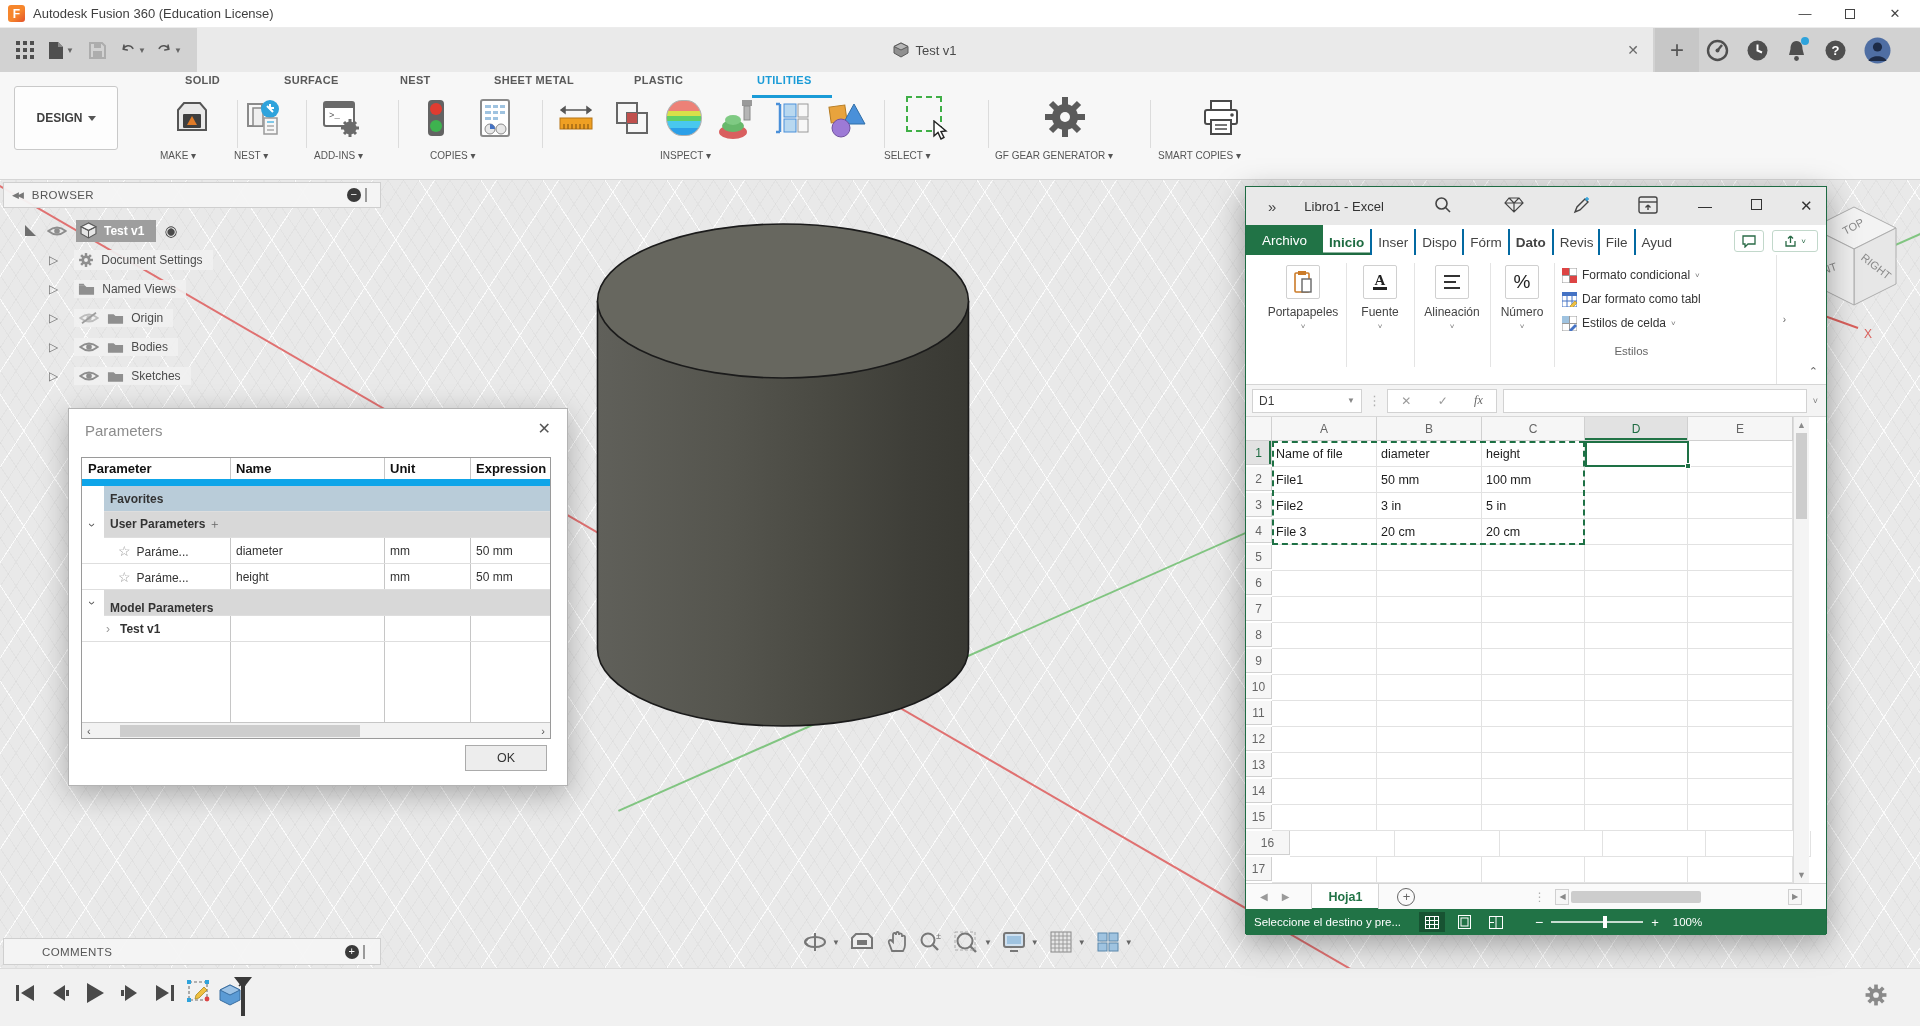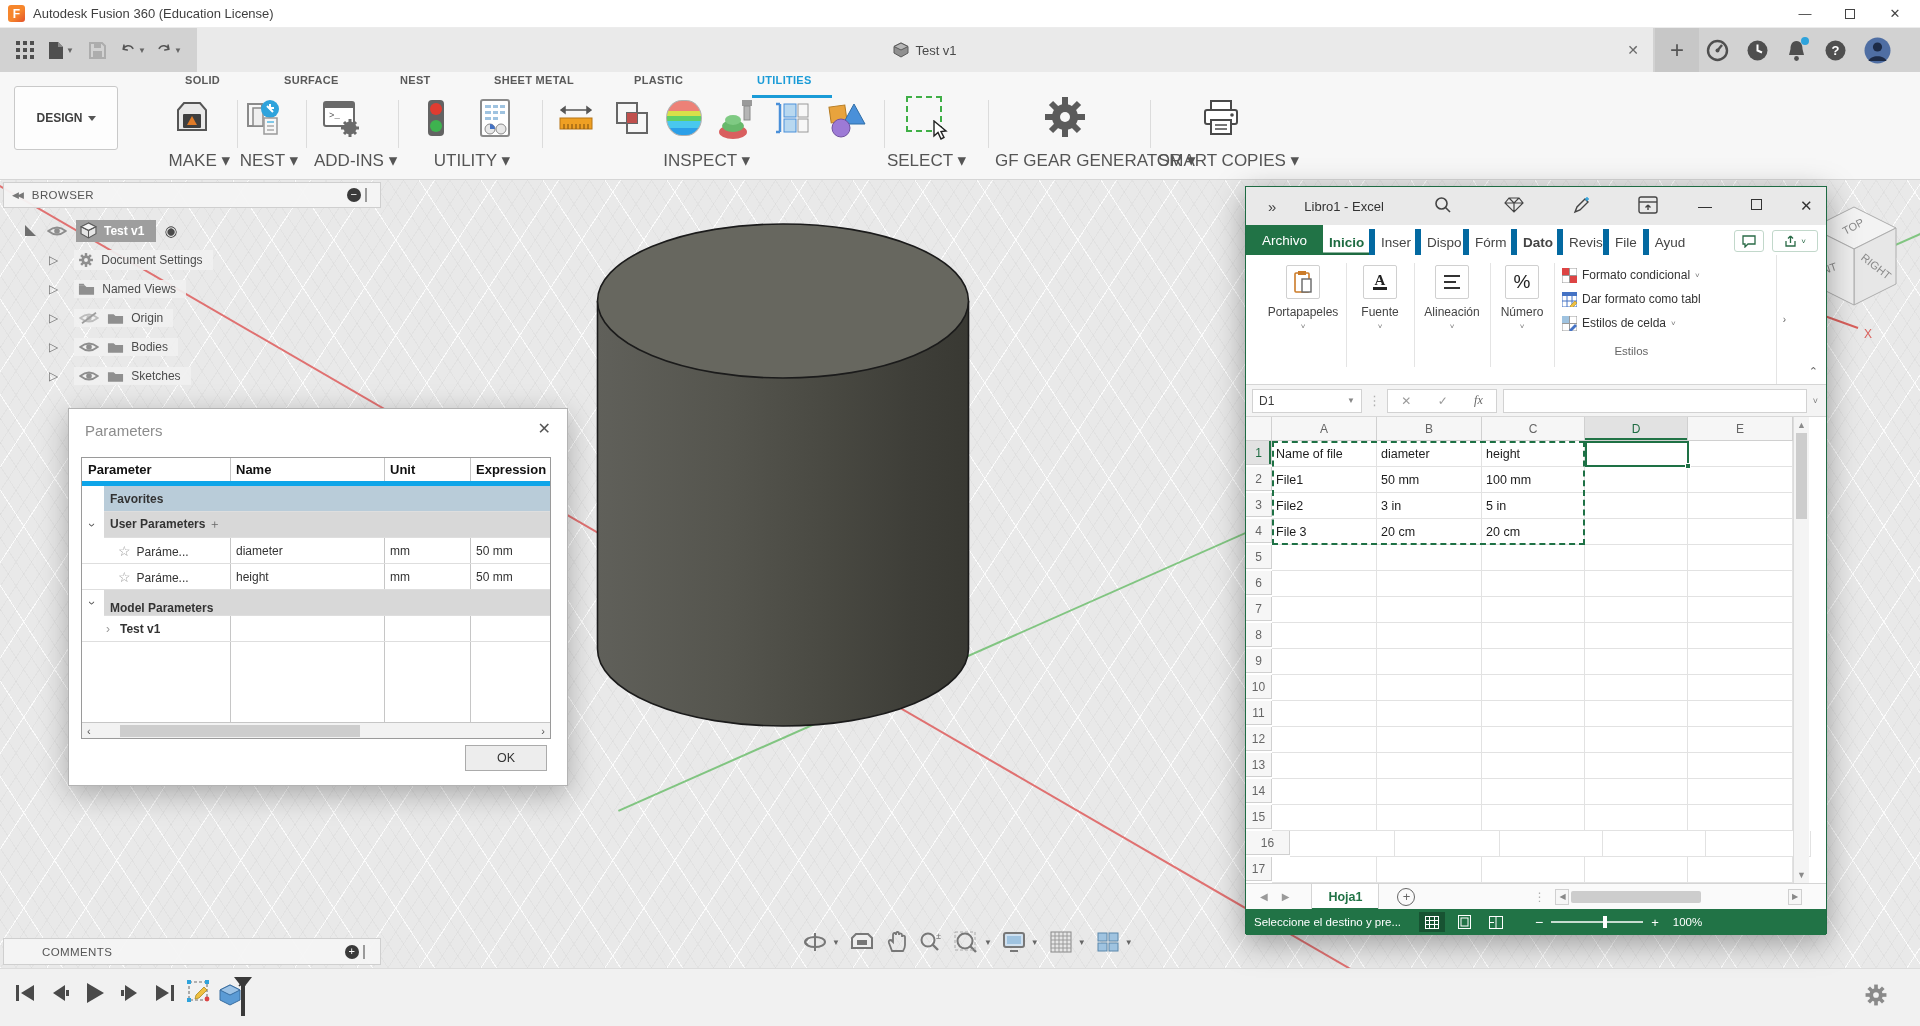--- a/index.html
+++ b/index.html
@@ -23,21 +23,21 @@
   #newtab { position:absolute; left:1655px; top:0; width:44px; height:44px; background:#c7c7c7; color:#555; font-size:24px; display:flex; align-items:center; justify-content:center; }
   .tr-ic { width:26px; height:26px; display:flex; align-items:center; justify-content:center; }
   .carat { font-size:8px; color:#666; margin-left:2px; }
 
   
   #ribbon { position:absolute; left:0; top:72px; width:1920px; height:108px; background:#f7f7f7; border-bottom:1px solid #d6d6d6; }
   #design-btn { position:absolute; left:14px; top:14px; width:104px; height:64px; background:#fdfdfd; border:1px solid #c9c9c9; border-radius:3px; display:flex; align-items:center; justify-content:center; font-size:12px; font-weight:bold; color:#3f3f3f; gap:5px; }
   .rtab { position:absolute; top:2px; font-size:11px; font-weight:bold; color:#5a5a5a; letter-spacing:.3px; }
   .rtab.active { color:#1a9bd7; }
   #tab-underline { position:absolute; left:752px; top:23px; width:80px; height:3px; background:#1a9bd7; }
-  .tgroup-label { position:absolute; top:78px; font-size:17px; color:#555; text-align:right; white-space:nowrap; }
+  .tgroup-label { position:absolute; top:78px; font-size:10px; color:#555; text-align:left; white-space:nowrap; }
   .gdiv { position:absolute; top:28px; width:1px; height:48px; background:#dcdcdc; }
   .tbico { position:absolute; top:26px; }
 
   
   #viewport { position:absolute; left:0; top:180px; width:1920px; height:788px; overflow:hidden;
     background-color:#e9e9e9;
     background-image:
       repeating-linear-gradient(123deg, rgba(255,255,255,.85) 0 1px, transparent 1px 52px),
       repeating-linear-gradient(57deg, rgba(255,255,255,.85) 0 1px, transparent 1px 52px),
       repeating-linear-gradient(123deg, rgba(195,195,195,.18) 0 1px, transparent 1px 13px),
@@ -53,21 +53,21 @@
   #browser { position:absolute; left:3px; top:2px; width:378px; z-index:6; }
   .b-row { display:flex; align-items:center; height:25px; margin-top:4px; font-size:12px; color:#4c4c4c; }
   .pill { background:rgba(240,240,240,.92); padding:2px 10px 2px 4px; display:flex; align-items:center; gap:7px; }
   .arrow-outline { color:#6f6f6f; font-size:12px; }
 
   
   #pdialog { position:absolute; left:68px; top:228px; width:500px; height:378px; background:#fff; border:1px solid #b3b3b3; box-shadow:0 8px 28px rgba(0,0,0,.28); z-index:8; }
   #ptable { position:absolute; left:12px; top:48px; width:470px; height:282px; border:1px solid #9a9a9a; background:#fff; overflow:hidden; }
   .pcol-line { position:absolute; top:0; bottom:16px; width:1px; background:#c6c6c6; }
   .prow { position:absolute; left:0; width:100%; height:26px; display:flex; align-items:center; font-size:12px; color:#333; border-bottom:1px solid #dedede; }
-  .phead { height:28px; font-weight:bold; font-size:13px; color:#111; border-bottom:5px solid #0ea5e9; }
+  .phead { height:28px; font-weight:bold; font-size:13px; color:#111; border-bottom:7px solid #0ea5e9; }
   .pc { padding-left:6px; overflow:hidden; white-space:nowrap; }
   .chev { display:inline-block; transform:rotate(90deg); color:#555; font-size:12px; width:12px; text-align:center; }
   #pscroll { position:absolute; left:0; bottom:0; width:100%; height:16px; background:#f2f2f2; border-top:1px solid #c6c6c6; display:flex; align-items:center; }
   #pthumb { position:absolute; left:38px; width:240px; height:12px; background:#cdcdcd; top:2px; }
   #ok-btn { position:absolute; right:20px; bottom:14px; width:82px; height:26px; background:#ededed; border:1px solid #ababab; font-size:12.5px; color:#333; display:flex; align-items:center; justify-content:center; }
 
   
   #comments { position:absolute; left:3px; top:758px; width:378px; height:45px; z-index:6; }
   #navbar { position:absolute; left:802px; top:744px; height:36px; display:flex; align-items:center; gap:9px; z-index:6; }
   .nav-ic { display:flex; align-items:center; gap:2px; color:#777; }
@@ -77,21 +77,21 @@
 
   
   #bottombar { position:absolute; left:0; top:968px; width:1920px; height:58px; background:#f1f1f1; border-top:1px solid #dcdcdc; }
   .pb { display:flex; align-items:center; gap:14px; position:absolute; left:14px; top:12px; }
   #tl-marker { position:absolute; left:232px; top:6px; }
 
   
   #excel { position:absolute; left:1245px; top:186px; width:582px; height:748px; background:#fff; border:1px solid #1e6b43; box-shadow:0 8px 30px rgba(0,0,0,.35); z-index:20; font-size:12px; }
   #xl-title { position:absolute; left:0; top:0; width:100%; height:38px; background:#e9e9e9; display:flex; align-items:center; }
   #xl-tabs { position:absolute; left:0; top:38px; width:100%; height:30px; background:#fff; display:flex; align-items:flex-end; }
-  .xl-tab { padding:0 6px; height:26px; display:flex; align-items:center; font-size:13.5px; color:#444; border-right:6px solid #0369a1; white-space:nowrap; overflow:hidden; }
+  .xl-tab { padding:0 6px; height:26px; display:flex; align-items:center; font-size:13.5px; color:#444; border-right:2px solid #0369a1; white-space:nowrap; overflow:hidden; }
   .xl-tab.active { color:#1e6b41; font-weight:bold; box-shadow:inset 0 -2.5px 0 #1e6b41; }
   #archivo { height:30px; background:#217346; color:#fff; padding:0 16px; display:flex; align-items:center; font-size:13.5px; }
   #xl-ribbon { position:absolute; left:0; top:68px; width:100%; height:130px; background:#fff; border-bottom:1px solid #d5d5d5; }
   .xlg { position:absolute; top:10px; text-align:center; font-size:12px; color:#444; }
   .xlg .ib { width:34px; height:34px; border:1px solid #d0d0d0; border-radius:2px; margin:0 auto 6px; display:flex; align-items:center; justify-content:center; }
   .xlg .cv { color:#777; font-size:8px; margin-top:3px; }
   .xl-sep { position:absolute; top:8px; height:104px; width:1px; background:#e4e4e4; }
   .stl-item { display:flex; align-items:center; gap:5px; font-size:12px; color:#333; height:24px; white-space:nowrap; overflow:hidden; }
   #xl-formula { position:absolute; left:0; top:198px; width:100%; height:32px; background:#f4f4f4; border-bottom:1px solid #d8d8d8; display:flex; align-items:center; }
   .fbox { background:#fff; border:1px solid #d2d2d2; height:24px; display:flex; align-items:center; }
@@ -283,21 +283,21 @@
             <rect x="15" y="13" width="5" height="3"></rect>
             <rect x="22" y="13" width="5" height="3"></rect>
             <rect x="7" y="19" width="6" height="3"></rect>
             <rect x="15" y="19" width="5" height="3"></rect>
           </g>
           <circle cx="12" cy="31" r="5" fill="#e8e8e8" stroke="#8a8a8a"></circle>
           <path d="M12 26 a5 5 0 0 1 5 5 l-5 0 z" fill="#4472c4"></path>
           <circle cx="23" cy="31" r="5" fill="#e8e8e8" stroke="#8a8a8a"></circle>
         </svg>
     </span>
-    <div class="tgroup-label" style="left:430px;width:80px;"><span>UTILITY</span> ▾</div>
+    <div class="tgroup-label" style="left:430px;width:80px;"><span>COPIES</span> ▾</div>
     <div class="gdiv" style="left:542px;"></div>
 
     <span class="tbico" style="left:556px;">
       <svg width="40" height="40" viewBox="0 0 40 40">
           <path d="M5 12 h30 M5 12 l4-3 v6 z M35 12 l-4-3 v6 z" stroke="#555" fill="#555" stroke-width="1.5"></path>
           <rect x="4" y="20" width="32" height="11" fill="#efa023" stroke="#b57417"></rect>
           <g stroke="#7a4d0e">
             <line x1="8" y1="26" x2="8" y2="31"></line>
             <line x1="12" y1="26" x2="12" y2="31"></line>
             <line x1="16" y1="26" x2="16" y2="31"></line>

